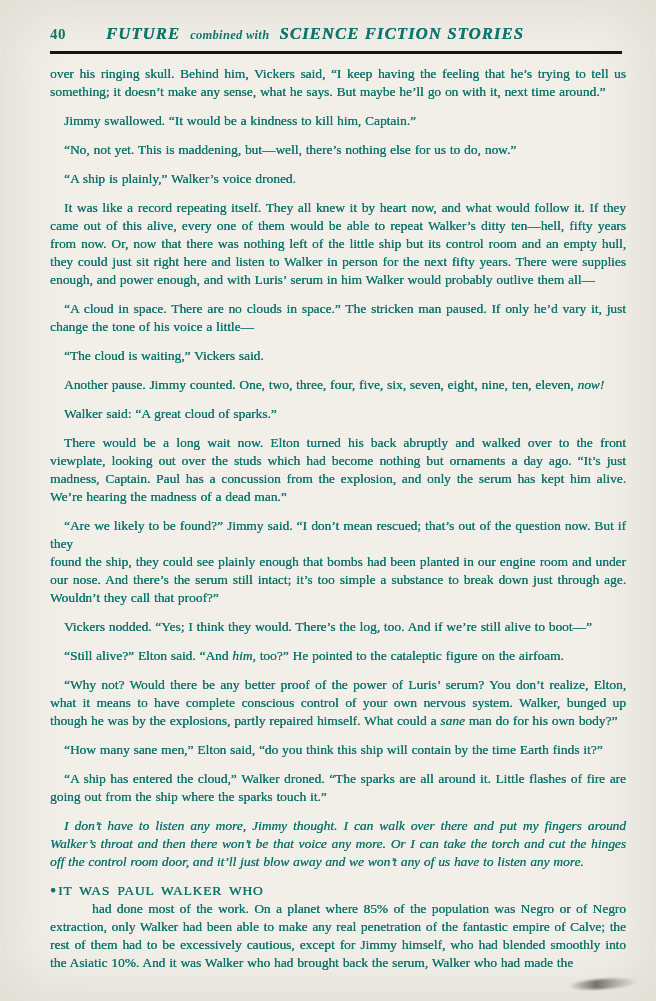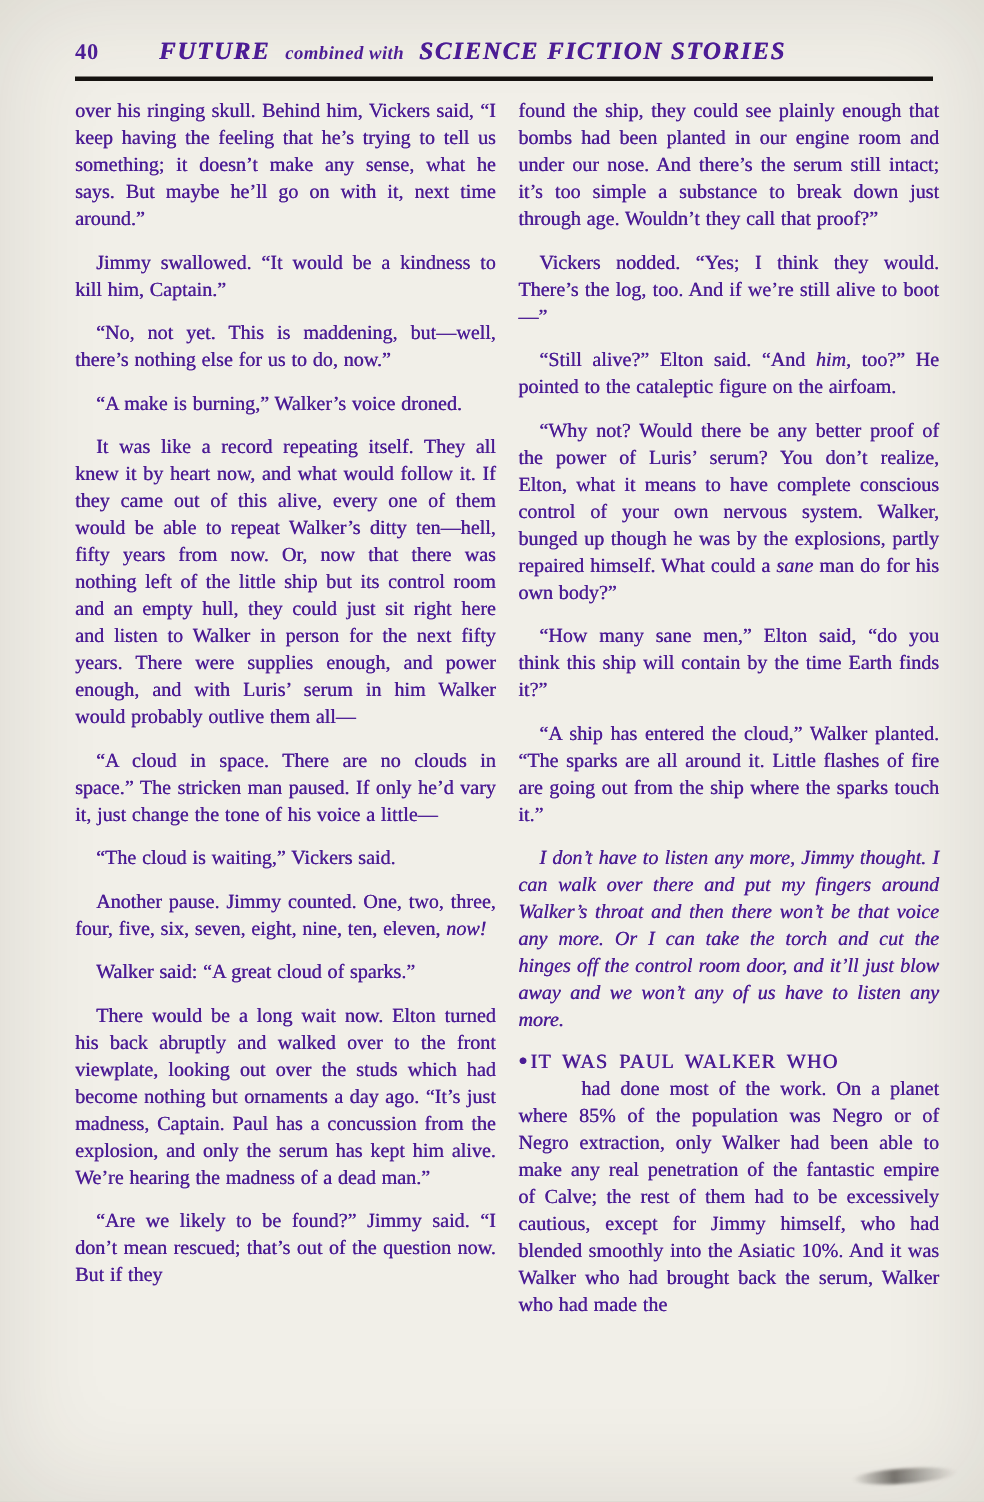--- a/index.html
+++ b/index.html
@@ -9,21 +9,21 @@
   }
   .page {
     position: relative;
     width: 656px;
     height: 1001px;
     margin: 0 auto;
     background: #f1efe8;
     box-shadow: inset 0 0 70px rgba(60,50,35,0.12);
     overflow: hidden;
     font-family: "Liberation Serif", "DejaVu Serif", serif;
-    color: #4c1d95;
+    color: #0f766e;
   }
   .page-header {
     display: flex;
     align-items: baseline;
     margin: 0 34px 0 50px;
     padding: 24px 0 7px 0;
     border-bottom: 3px solid #161310;
   }
   .page-number {
     font-weight: bold;
@@ -42,22 +42,22 @@
     letter-spacing: 1.2px;
     text-shadow: 0.4px 0 0 currentColor;
   }
   .title-connector {
     font-size: 12.5px;
     letter-spacing: 0.3px;
     margin: 0 6px;
   }
   .columns {
     display: flex;
-    gap: 15px;
     margin: 11px 30px 0 50px;
+    flex-direction: column;
   }
   .column {
     flex: 1;
     min-width: 0;
   }
   .para {
     margin: 0;
     text-align: justify;
     font-size: 13.4px;
     line-height: 18px;
@@ -108,36 +108,36 @@
       <span class="title-connector">combined with</span>
       <span class="title-main">SCIENCE FICTION STORIES</span>
     </span>
   </header>
 
   <div class="columns">
     <div class="column">
         <p class="para"><span class="run-normal">over his ringing skull. Behind him, Vickers said, “I keep having the feeling that he’s trying to tell us something; it doesn’t make any sense, what he says. But maybe he’ll go on with it, next time around.”</span></p>
         <p class="para indent"><span class="run-normal">Jimmy swallowed. “It would be a kindness to kill him, Captain.”</span></p>
         <p class="para indent"><span class="run-normal">“No, not yet. This is maddening, but—well, there’s nothing else for us to do, now.”</span></p>
-        <p class="para indent"><span class="run-normal">“A make is burning,” Walker’s voice droned.</span></p>
+        <p class="para indent"><span class="run-normal">“A ship is plainly,” Walker’s voice droned.</span></p>
         <p class="para indent"><span class="run-normal">It was like a record repeating itself. They all knew it by heart now, and what would follow it. If they came out of this alive, every one of them would be able to repeat Walker’s ditty ten—hell, fifty years from now. Or, now that there was nothing left of the little ship but its control room and an empty hull, they could just sit right here and listen to Walker in person for the next fifty years. There were supplies enough, and power enough, and with Luris’ serum in him Walker would probably outlive them all—</span></p>
         <p class="para indent"><span class="run-normal">“A cloud in space. There are no clouds in space.” The stricken man paused. If only he’d vary it, just change the tone of his voice a little—</span></p>
         <p class="para indent"><span class="run-normal">“The cloud is waiting,” Vickers said.</span></p>
         <p class="para indent"><span class="run-normal">Another pause. Jimmy counted. One, two, three, four, five, six, seven, eight, nine, ten, eleven, </span><span class="run-italic">now!</span></p>
         <p class="para indent"><span class="run-normal">Walker said: “A great cloud of sparks.”</span></p>
         <p class="para indent"><span class="run-normal">There would be a long wait now. Elton turned his back abruptly and walked over to the front viewplate, looking out over the studs which had become nothing but ornaments a day ago. “It’s just madness, Captain. Paul has a concussion from the explosion, and only the serum has kept him alive. We’re hearing the madness of a dead man.”</span></p>
         <p class="para indent"><span class="run-normal">“Are we likely to be found?” Jimmy said. “I don’t mean rescued; that’s out of the question now. But if they</span></p>
       </div>
     <div class="column">
         <p class="para"><span class="run-normal">found the ship, they could see plainly enough that bombs had been planted in our engine room and under our nose. And there’s the serum still intact; it’s too simple a substance to break down just through age. Wouldn’t they call that proof?”</span></p>
         <p class="para indent"><span class="run-normal">Vickers nodded. “Yes; I think they would. There’s the log, too. And if we’re still alive to boot—”</span></p>
         <p class="para indent"><span class="run-normal">“Still alive?” Elton said. “And </span><span class="run-italic">him,</span><span class="run-normal"> too?” He pointed to the cataleptic figure on the airfoam.</span></p>
         <p class="para indent"><span class="run-normal">“Why not? Would there be any better proof of the power of Luris’ serum? You don’t realize, Elton, what it means to have complete conscious control of your own nervous system. Walker, bunged up though he was by the explosions, partly repaired himself. What could a </span><span class="run-italic">sane</span><span class="run-normal"> man do for his own body?”</span></p>
         <p class="para indent"><span class="run-normal">“How many sane men,” Elton said, “do you think this ship will contain by the time Earth finds it?”</span></p>
-        <p class="para indent"><span class="run-normal">“A ship has entered the cloud,” Walker planted. “The sparks are all around it. Little flashes of fire are going out from the ship where the sparks touch it.”</span></p>
+        <p class="para indent"><span class="run-normal">“A ship has entered the cloud,” Walker droned. “The sparks are all around it. Little flashes of fire are going out from the ship where the sparks touch it.”</span></p>
         <p class="para indent"><span class="run-italic">I don’t have to listen any more, Jimmy thought. I can walk over there and put my fingers around Walker’s throat and then there won’t be that voice any more. Or I can take the torch and cut the hinges off the control room door, and it’ll just blow away and we won’t any of us have to listen any more.</span></p>
         <p class="para section-start"><span class="run-bullet">●</span><span class="run-caps">IT WAS PAUL WALKER WHO</span></p>
         <p class="para indent-big"><span class="run-normal">had done most of the work. On a planet where 85% of the population was Negro or of Negro extraction, only Walker had been able to make any real penetration of the fantastic empire of Calve; the rest of them had to be excessively cautious, except for Jimmy himself, who had blended smoothly into the Asiatic 10%. And it was Walker who had brought back the serum, Walker who had made the</span></p>
       </div>
   </div>
 
   <div class="scan-smudge"></div>
 
 </div>
 

